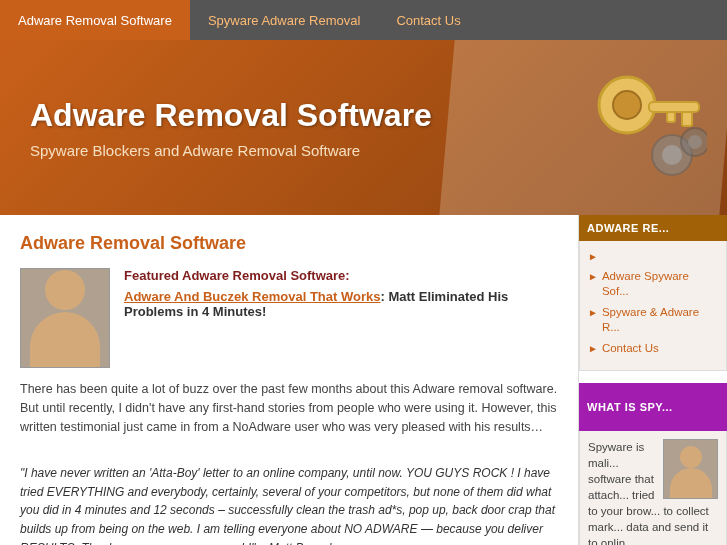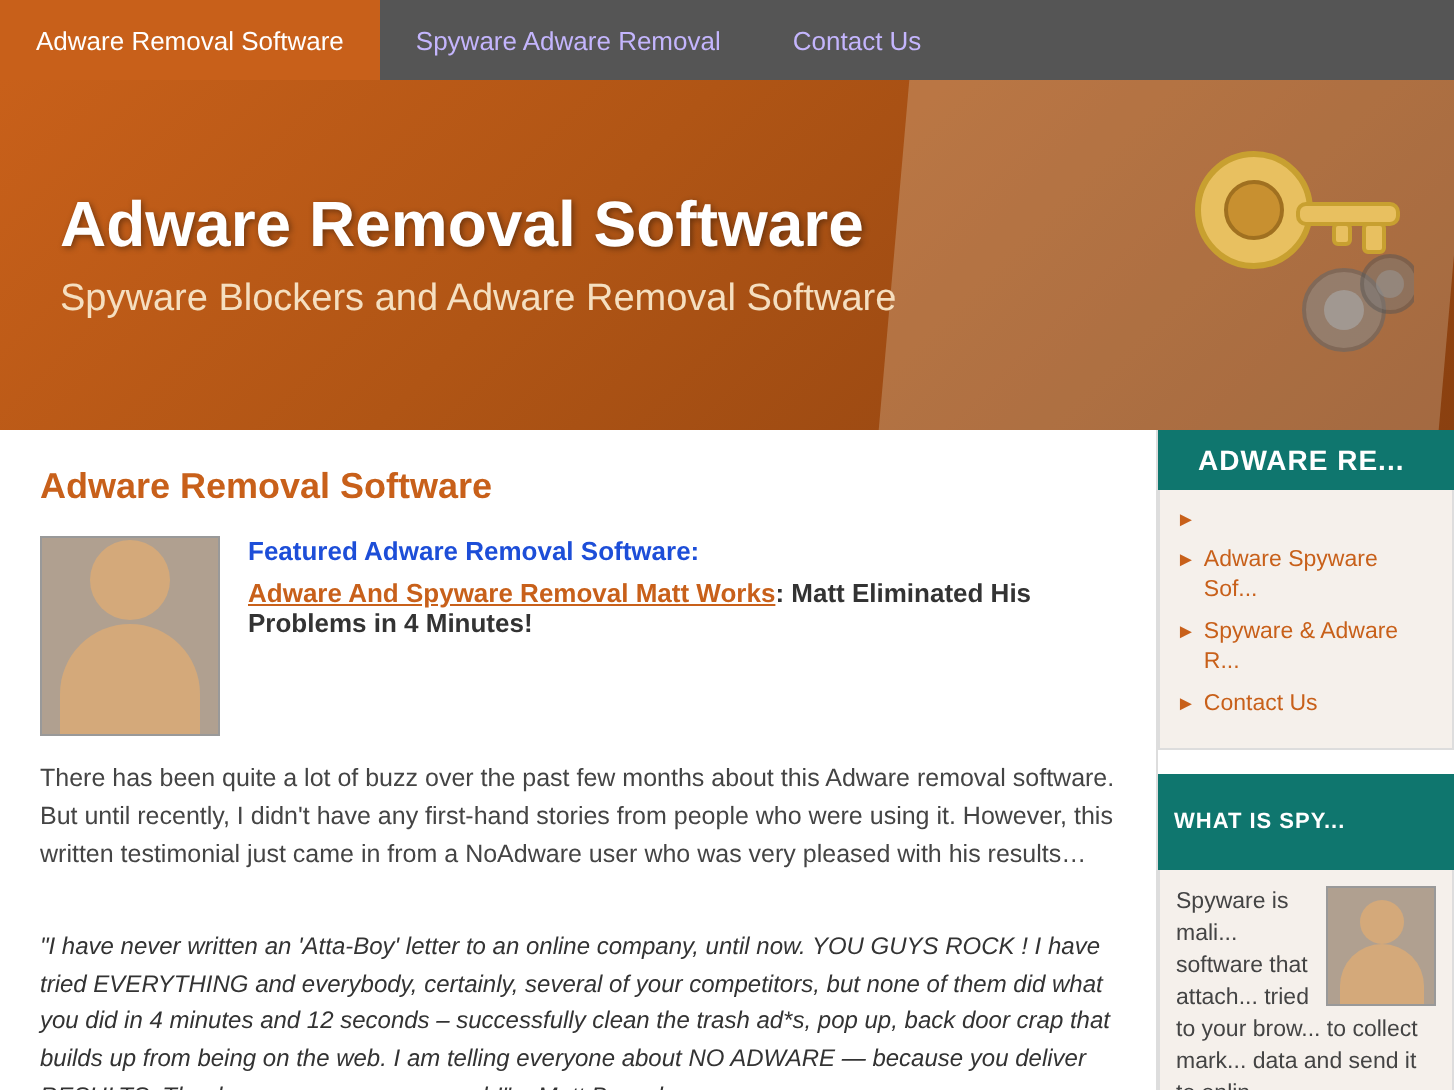--- a/index.html
+++ b/index.html
@@ -9,21 +9,21 @@
     #nav {
       display: flex;
       background: #555;
       height: 40px;
       align-items: stretch;
     }
     .nav-item {
       padding: 0 18px;
       display: flex;
       align-items: center;
-      color: #c4b5fd;
+      color: #fdba74;
       font-size: 13px;
       cursor: pointer;
       white-space: nowrap;
     }
     .nav-item.active {
       background: #c8601a;
       color: #fff;
     }
 
     
@@ -41,21 +41,21 @@
       position: relative;
     }
     #hero h1 {
       font-size: 32px;
       font-weight: bold;
       color: #fff;
       text-shadow: 1px 1px 3px rgba(0,0,0,0.4);
       margin-bottom: 8px;
     }
     #hero p {
-      font-size: 19px;
+      font-size: 15px;
       color: #f5dfc0;
     }
     
     .key-svg {
       position: absolute;
       right: 20px;
       top: 20px;
     }
     
     .hero-paper {
@@ -124,21 +124,21 @@
       align-items: center;
     }
 
     .article-text-header {}
     .featured-label {
       font-size: 13px;
       font-weight: bold;
       color: #333;
       margin-bottom: 6px;
     }
-    .featured-label span { color: #1d4ed8; }
+    .featured-label span { color: #7f1d1d; }
     .article-link {
       color: #c8601a;
       font-weight: bold;
       font-size: 13px;
       text-decoration: underline;
       cursor: pointer;
     }
     .article-title {
       font-size: 13px;
       margin-bottom: 8px;
@@ -165,25 +165,25 @@
     #sidebar {
       width: 148px;
       flex-shrink: 0;
       padding: 0;
     }
 
     .sidebar-box {
       margin-bottom: 0;
     }
     .sidebar-box-header {
-      background: #0f766e;
+      background: #a16207;
       color: #fff;
-      font-size: 14px;
-      font-weight: bold;
-      padding: 7px 20px;
+      font-size: 11px;
+      font-weight: bold;
+      padding: 7px 8px;
       text-transform: uppercase;
       letter-spacing: 0.5px;
     }
     .sidebar-box-content {
       background: #f5f0eb;
       padding: 8px;
       border: 1px solid #ddd;
       border-top: none;
     }
     .sidebar-link {
@@ -201,21 +201,21 @@
       color: #c8601a;
       font-size: 10px;
       flex-shrink: 0;
       margin-top: 1px;
     }
 
     .sidebar-box2 {
       margin-top: 12px;
     }
     .sidebar-box2-header {
-      background: #0f766e;
+      background: #a21caf;
       color: #fff;
       font-size: 11px;
       font-weight: bold;
       padding: 18px 8px;
       text-transform: uppercase;
       letter-spacing: 0.5px;
     }
     .sidebar-box2-content {
       background: #f5f0eb;
       padding: 8px;
@@ -296,21 +296,21 @@
         <div class="person-wrapper">
           <div class="person-head"></div>
           <div class="person-body"></div>
         </div>
       </div>
       <div class="article-text-header">
         <div class="featured-label">
           <span>Featured Adware Removal Software:</span>
         </div>
         <div class="article-title">
-          <span class="article-link">Adware And Spyware Removal Matt Works</span><span>: Matt Eliminated His Problems in 4 Minutes!</span>
+          <span class="article-link">Adware And Buczek Removal That Works</span><span>: Matt Eliminated His Problems in 4 Minutes!</span>
         </div>
       </div>
     </div>
 
     <div class="article-body">There has been quite a lot of buzz over the past few months about this Adware removal software.  But until recently, I didn't have any first-hand stories from people who were using it.  However, this written testimonial just came in from a NoAdware user who was very pleased with his results…</div>
 
     <div class="testimonial">"I have never written an 'Atta-Boy' letter to an online company, until now. YOU GUYS ROCK ! I have tried EVERYTHING and everybody, certainly, several of your competitors, but none of them did what you did in 4 minutes and 12 seconds – successfully clean the trash ad*s, pop up, back door crap that builds up from being on the web. I am telling everyone about NO ADWARE — because you deliver RESULTS. Thank you very very very much!" – Matt Buczek</div>
 
   </div>
 

